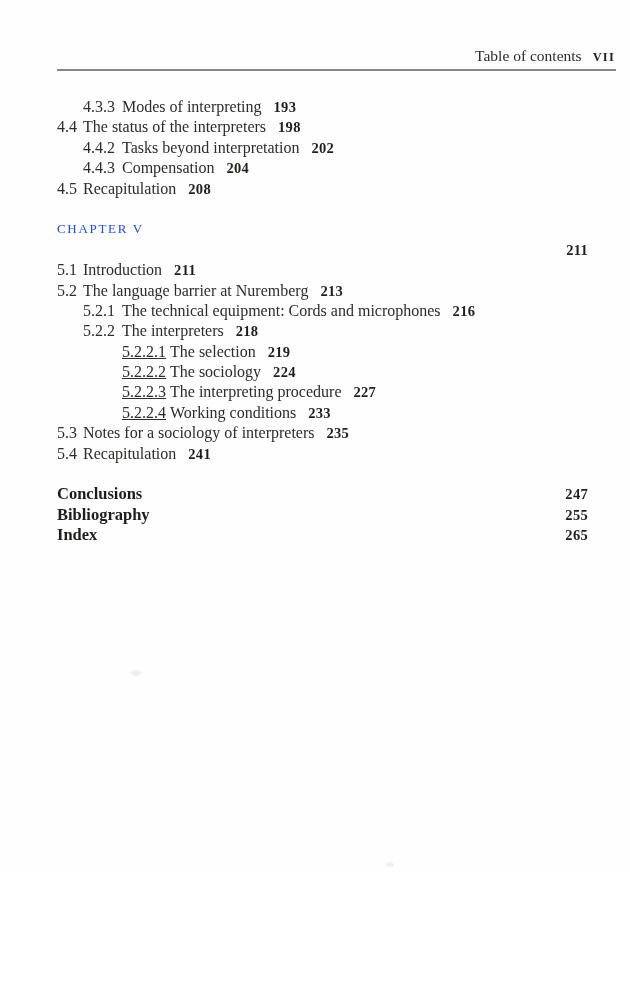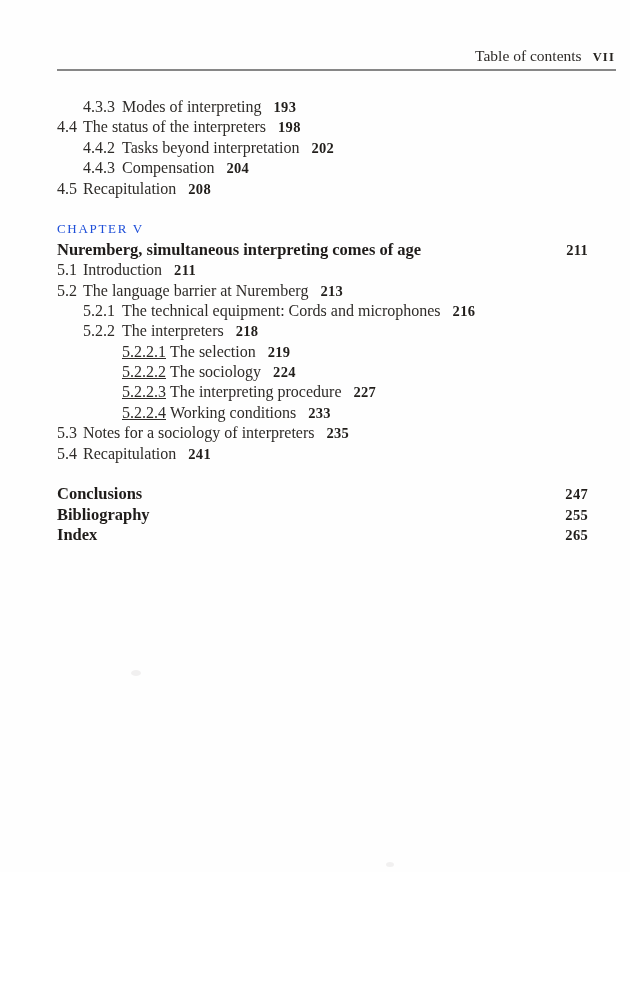--- a/index.html
+++ b/index.html
@@ -114,21 +114,21 @@
   <div class="rule"></div>
 
   <div class="toc">
       <div class="row l2"><span class="num">4.3.3</span><span>Modes of interpreting</span><span class="pg">193</span></div>
       <div class="row l1"><span class="num">4.4</span><span>The status of the interpreters</span><span class="pg">198</span></div>
       <div class="row l2"><span class="num">4.4.2</span><span>Tasks beyond interpretation</span><span class="pg">202</span></div>
       <div class="row l2"><span class="num">4.4.3</span><span>Compensation</span><span class="pg">204</span></div>
       <div class="row l1"><span class="num">4.5</span><span>Recapitulation</span><span class="pg">208</span></div>
       <div class="row spacer"></div>
       <div class="row chapter-label"><span>CHAPTER V</span></div>
-      <div class="row chapter-title"><span>Nuremberg, simultaneous interpreting comes of age</span><span class="pg-right">211</span></div>
+      <div class="row chapter-title"><span class="pg-right">211</span></div>
       <div class="row l1"><span class="num">5.1</span><span>Introduction</span><span class="pg">211</span></div>
       <div class="row l1"><span class="num">5.2</span><span>The language barrier at Nuremberg</span><span class="pg">213</span></div>
       <div class="row l2"><span class="num">5.2.1</span><span>The technical equipment: Cords and microphones</span><span class="pg">216</span></div>
       <div class="row l2"><span class="num">5.2.2</span><span>The interpreters</span><span class="pg">218</span></div>
       <div class="row l3"><span class="num">5.2.2.1</span><span>The selection</span><span class="pg">219</span></div>
       <div class="row l3"><span class="num">5.2.2.2</span><span>The sociology</span><span class="pg">224</span></div>
       <div class="row l3"><span class="num">5.2.2.3</span><span>The interpreting procedure</span><span class="pg">227</span></div>
       <div class="row l3"><span class="num">5.2.2.4</span><span>Working conditions</span><span class="pg">233</span></div>
       <div class="row l1"><span class="num">5.3</span><span>Notes for a sociology of interpreters</span><span class="pg">235</span></div>
       <div class="row l1"><span class="num">5.4</span><span>Recapitulation</span><span class="pg">241</span></div>

